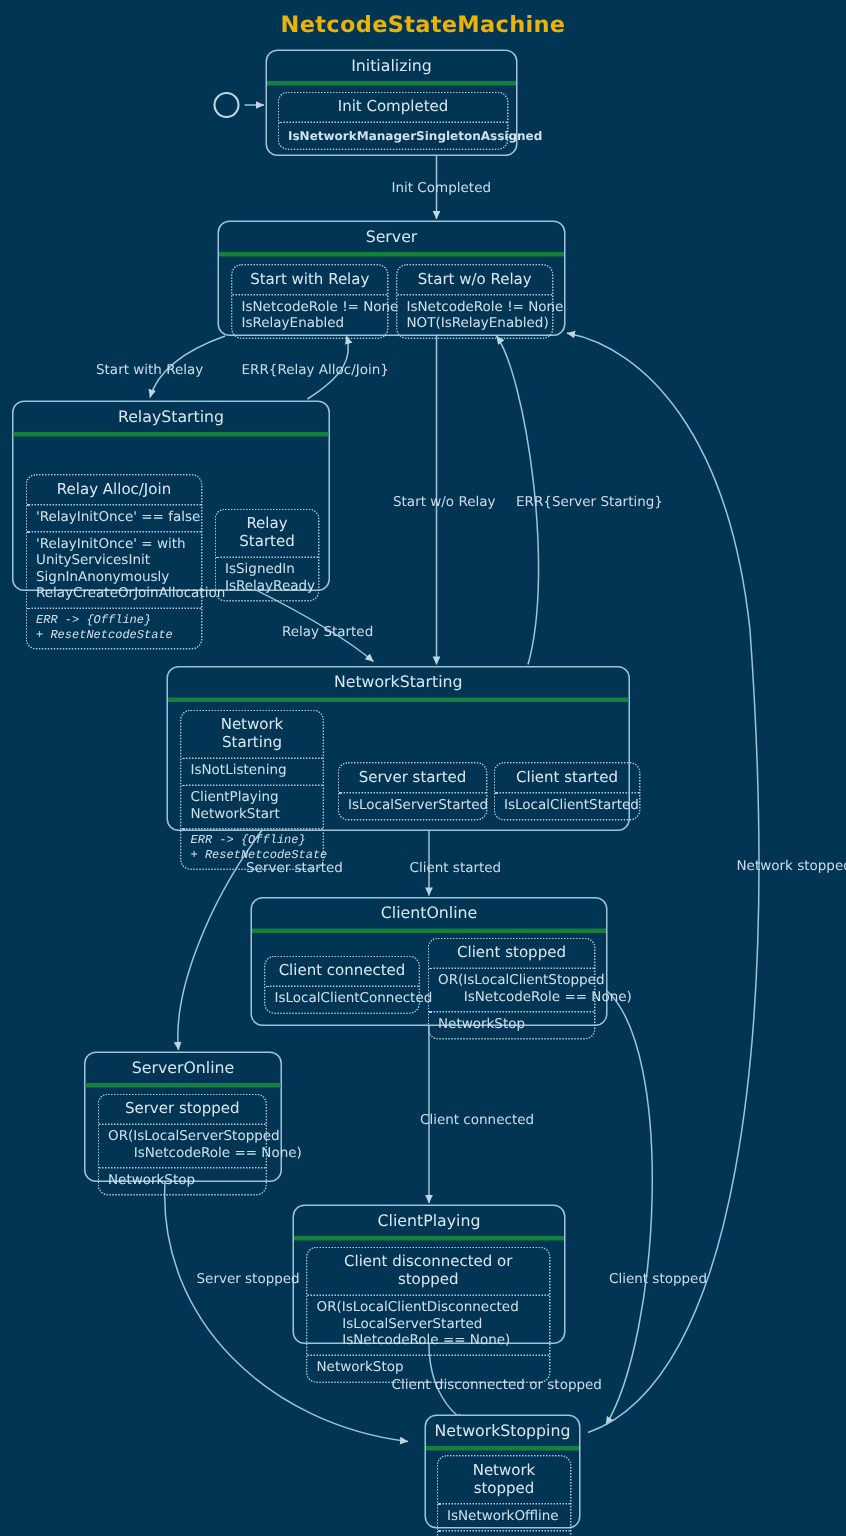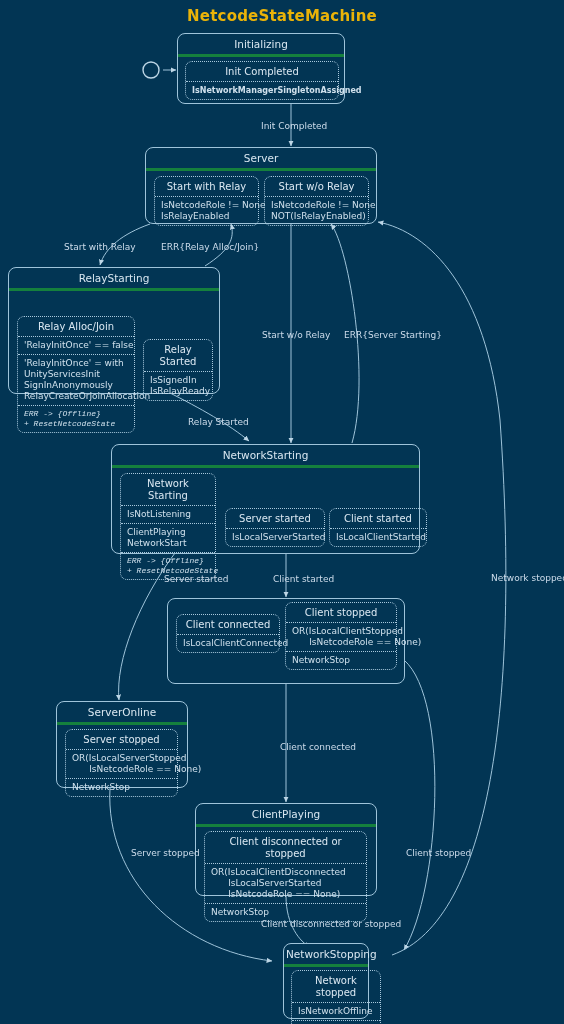--- a/index.html
+++ b/index.html
@@ -188,20 +188,21 @@
         <div class="tb-sec">IsLocalServerStarted</div>
       </div>
       <div class="tbox" style="position:absolute;left:217px;top:40px;width:98px;">
         <div class="tb-title">Client started</div>
         <div class="tb-sec">IsLocalClientStarted</div>
       </div>
     </div>
   </div>
 
   <div class="state" style="left:167px;top:598px;width:238px;height:86px;">
+    <div class="st-title">ClientOnline</div>
     <div class="st-body" style="height:61px;">
       <div class="tbox" style="position:absolute;left:8px;top:15px;width:104px;">
         <div class="tb-title">Client connected</div>
         <div class="tb-sec">IsLocalClientConnected</div>
       </div>
       <div class="tbox" style="position:absolute;left:117px;top:3px;width:112px;">
         <div class="tb-title">Client stopped</div>
         <div class="tb-sec">OR(IsLocalClientStopped
       IsNetcodeRole == None)</div>
         <div class="tb-sec">NetworkStop</div>
@@ -227,21 +228,21 @@
       <div class="tbox" style="position:absolute;left:8px;top:4px;width:163px;">
         <div class="tb-title">Client disconnected or stopped</div>
         <div class="tb-sec">OR(IsLocalClientDisconnected
       IsLocalServerStarted
       IsNetcodeRole == None)</div>
         <div class="tb-sec">NetworkStop</div>
       </div>
     </div>
   </div>
 
-  <div class="state" style="left:283px;top:943px;width:86px;height:76px;">
+  <div class="state" style="left:283px;top:943px;width:104px;height:76px;">
     <div class="st-title">NetworkStopping</div>
     <div class="st-body" style="height:51px;">
       <div class="tbox" style="position:absolute;left:7px;top:3px;width:90px;">
         <div class="tb-title">Network stopped</div>
         <div class="tb-sec">IsNetworkOffline</div>
         <div class="tb-sec">ResetNetcodeState</div>
       </div>
     </div>
   </div>
 

